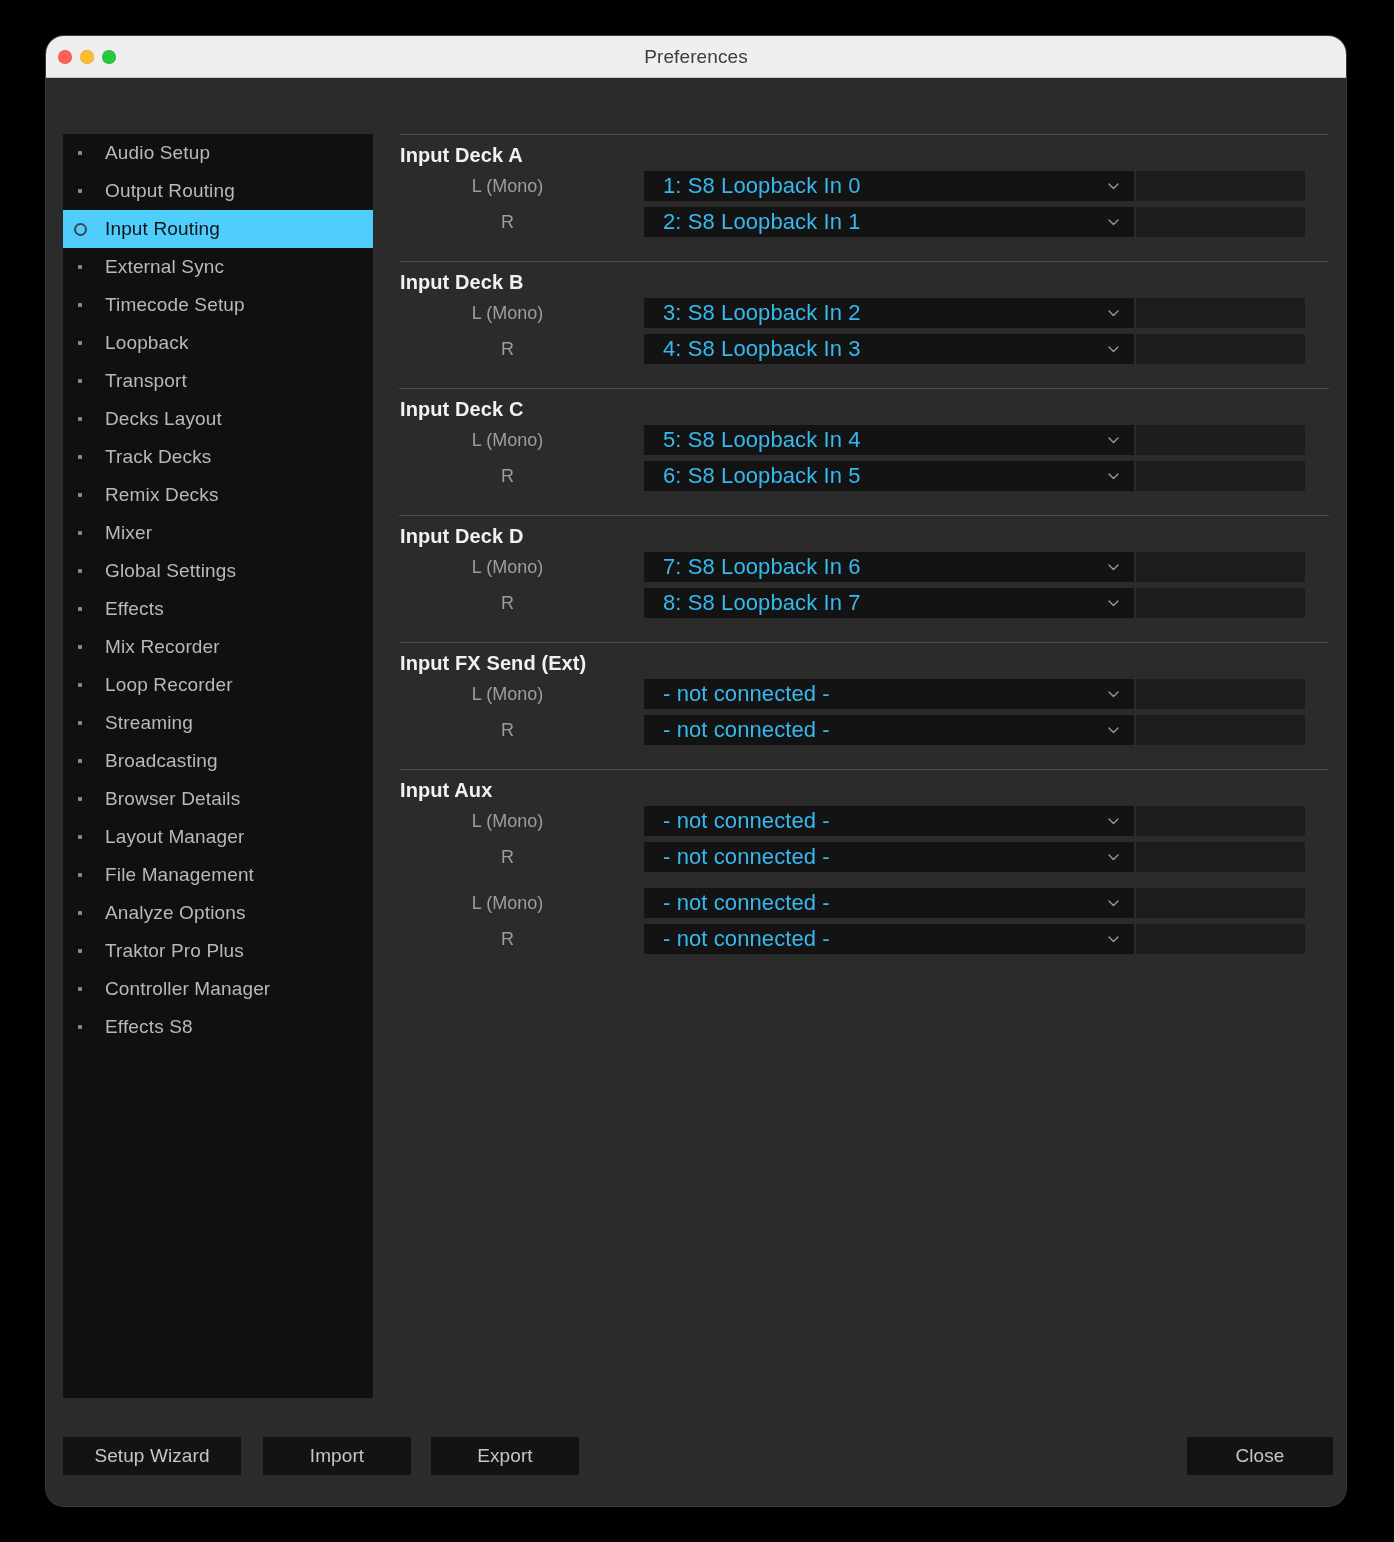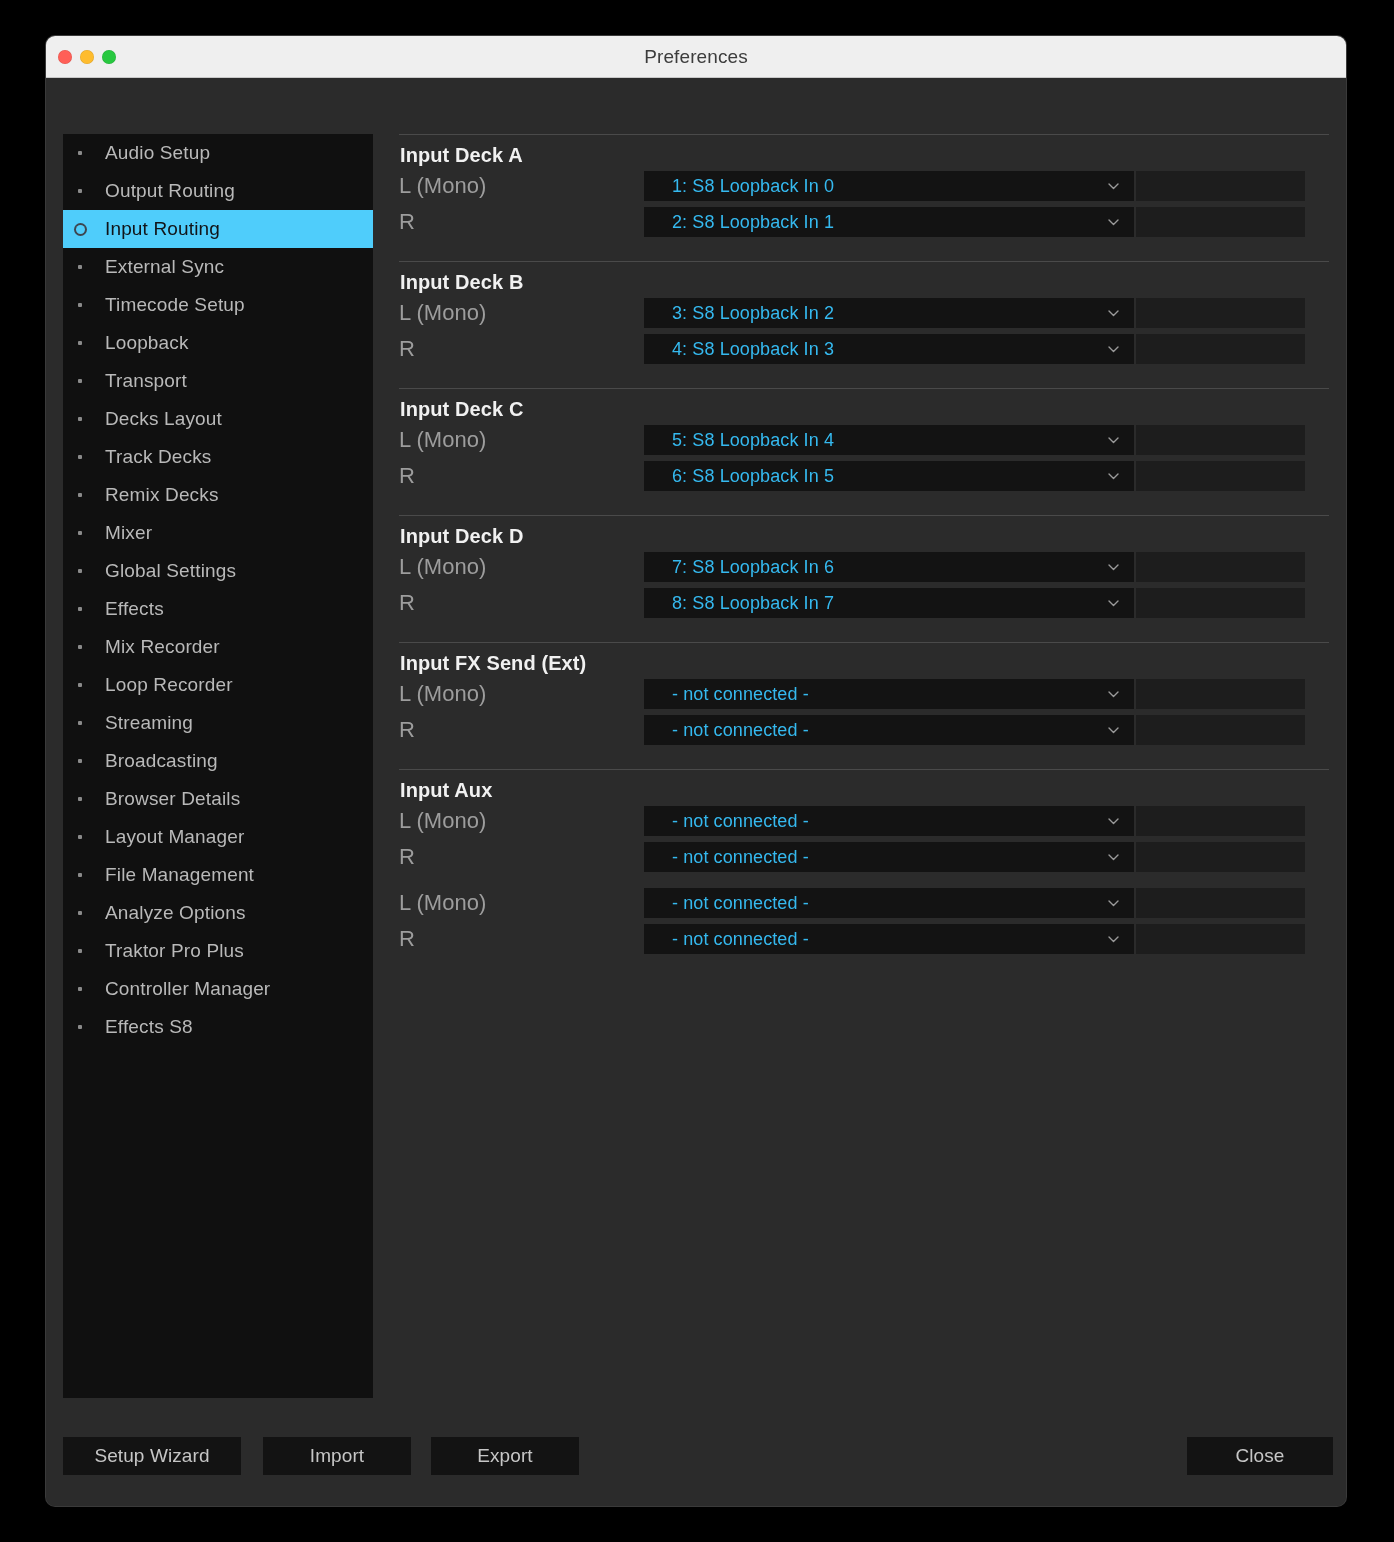--- a/index.html
+++ b/index.html
@@ -15,21 +15,21 @@
     -webkit-font-smoothing: antialiased;
   }
 
   
   #window {
     position: absolute;
     left: 46px;
     top: 36px;
     width: 1300px;
     height: 1470px;
-    border-radius: 9px;
+    border-radius: 18px;
     overflow: hidden;
     background: #2b2b2b;
     box-shadow: 0 0 0 1px #3a3a3a;
   }
 
   
   #titlebar {
     position: relative;
     height: 41px;
     background: #efefef;
@@ -149,41 +149,41 @@
   .row {
     display: flex;
     align-items: center;
     height: 30px;
     margin-bottom: 6px;
   }
   .row.gap-before { margin-top: 16px; }
   .row-label {
     width: 245px;
     flex: 0 0 245px;
-    text-align: left;
+    text-align: center;
     padding-right: 28px;
     box-sizing: border-box;
-    font-size: 22px;
+    font-size: 18px;
     color: #9d9d9d;
     white-space: nowrap;
   }
   .dropdown {
     position: relative;
     width: 490px;
     flex: 0 0 490px;
     height: 30px;
     background: #131313;
     display: flex;
     align-items: center;
     cursor: default;
   }
   .dropdown .dd-value {
-    font-size: 18px;
+    font-size: 22px;
     color: #35b9ef;
-    padding-left: 28px;
+    padding-left: 19px;
     white-space: nowrap;
     letter-spacing: .1px;
   }
   .dropdown .chev {
     position: absolute;
     right: 14px;
     top: 50%;
     transform: translateY(-50%);
     width: 13px;
     height: 13px;

